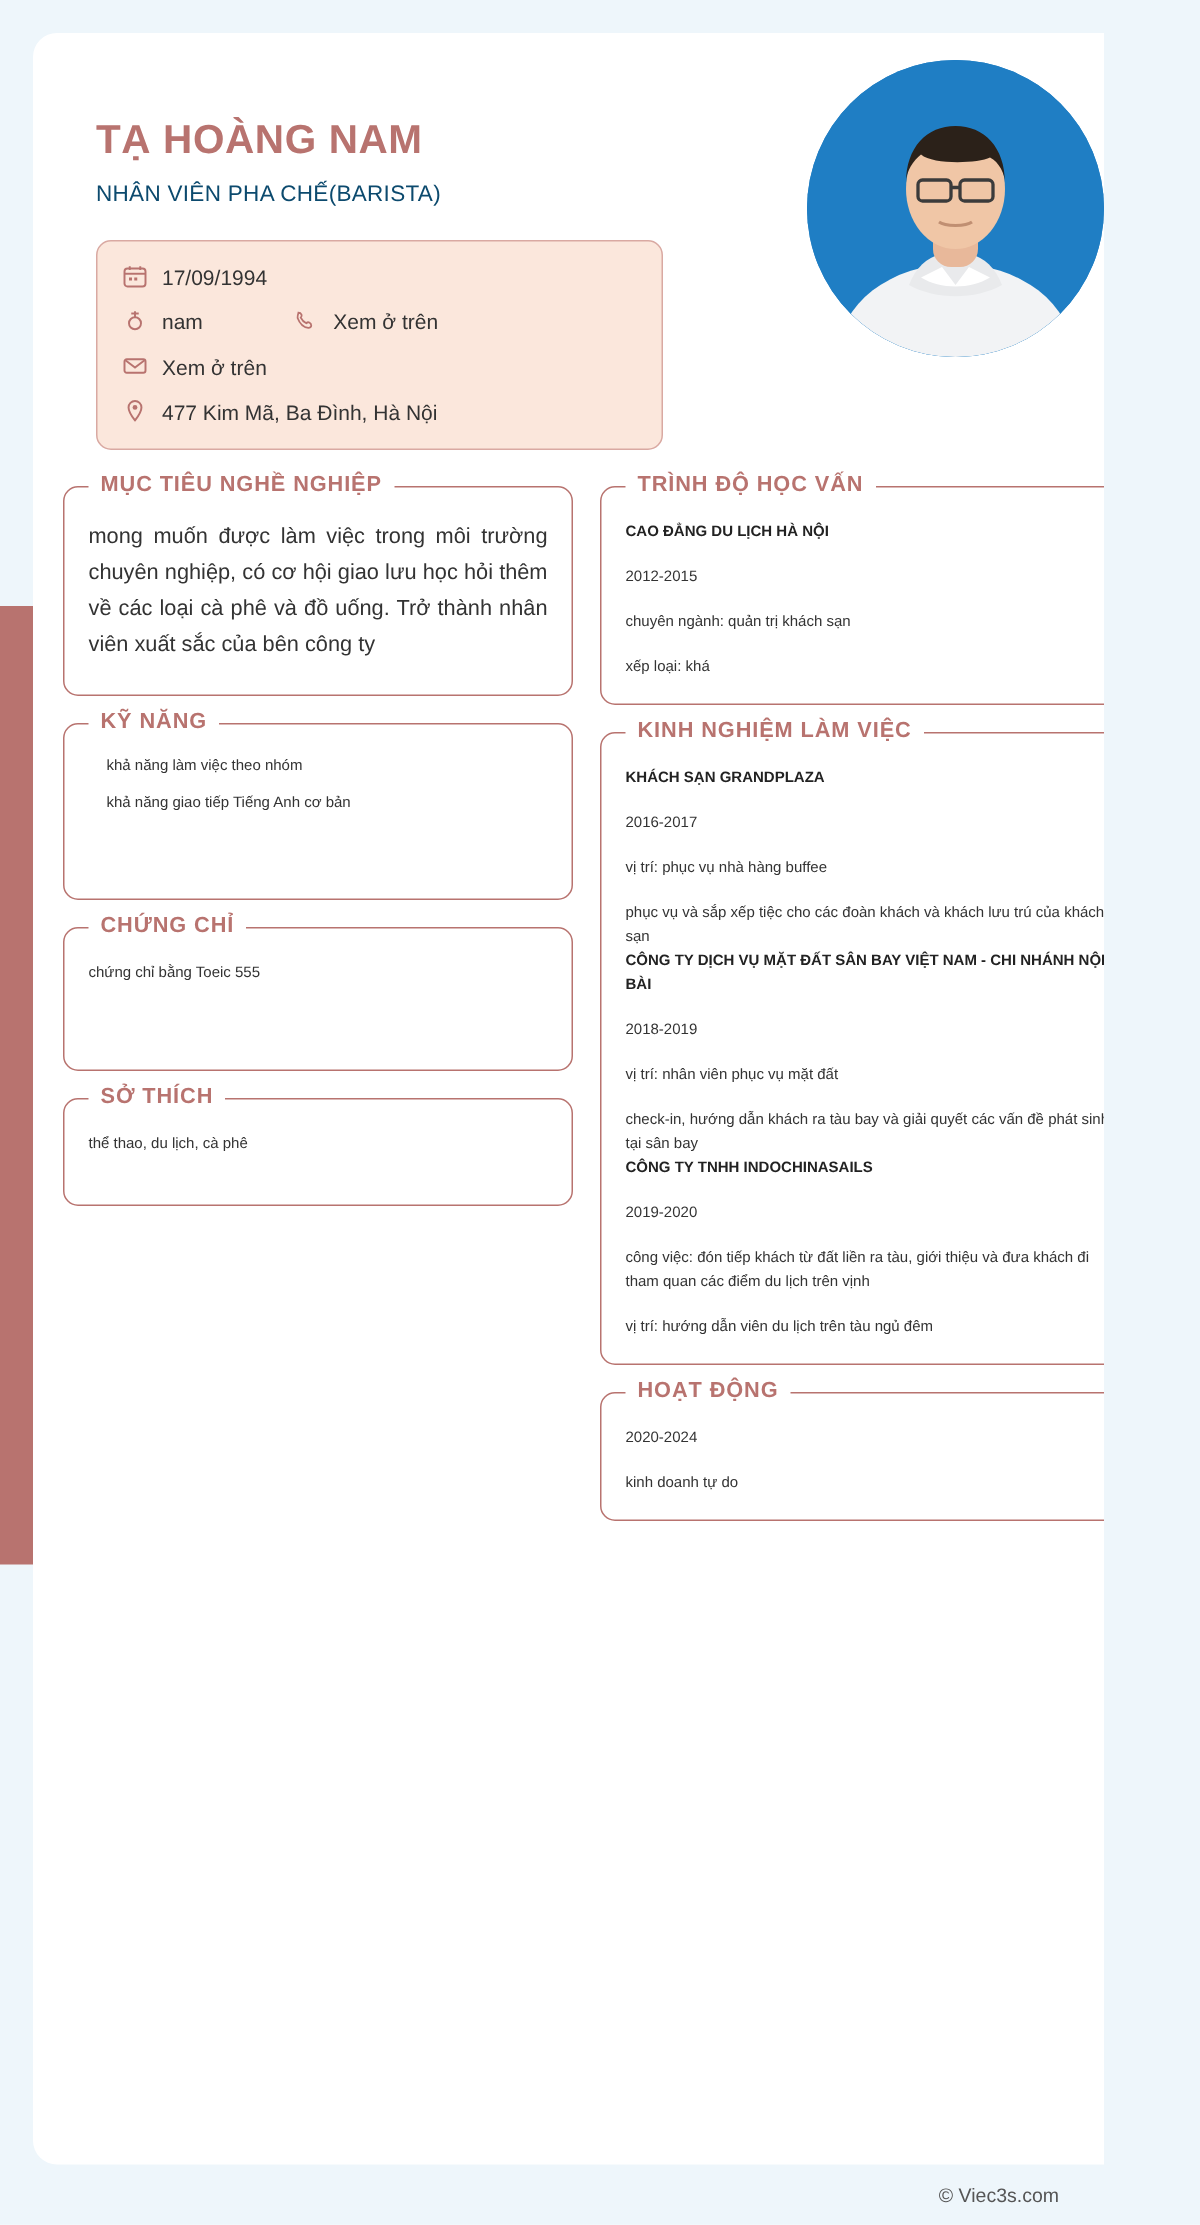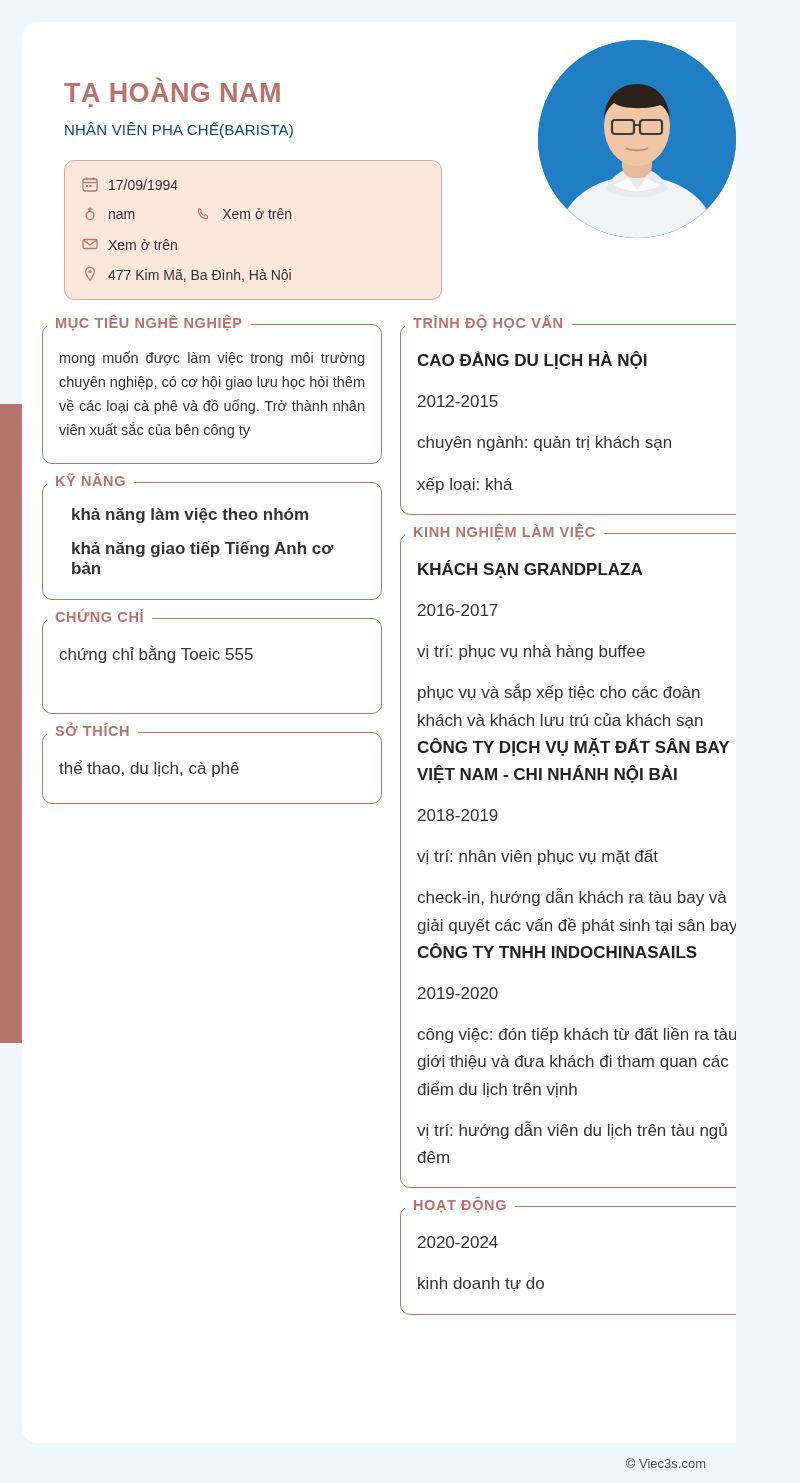--- a/index.html
+++ b/index.html
@@ -112,39 +112,39 @@
   .card {
     position: relative;
     border: 1.5px solid #b8736f;
     border-radius: 10px;
     margin-bottom: 18px;
     padding: 22px 16px 16px 16px;
   }
   .card > .card-title {
     position: absolute;
     top: -10px;
-    left: 4px;
+    left: 16px;
     background: #ffffff;
     padding: 0 8px;
     font-size: 14.5px;
     font-weight: bold;
     color: #b8736f;
     letter-spacing: .6px;
     white-space: nowrap;
   }
   .body-text {
     font-size: 14.5px;
     line-height: 1.65;
     color: #333;
     text-align: justify;
   }
-  .p { font-size: 17px; line-height: 1.6; color: #333; margin-bottom: 14px; }
+  .p { font-size: 10px; line-height: 1.6; color: #333; margin-bottom: 14px; }
   .p:last-child { margin-bottom: 0; }
   .bold { font-weight: bold; color: #222; }
-  .skill { font-size: 17px; color: #333; margin: 6px 0 14px 12px; font-weight: bold; }
+  .skill { font-size: 10px; color: #333; margin: 6px 0 14px 12px; }
   .skill:last-child { margin-bottom: 4px; }
 
   .card.tall-ob { min-height: 140px; }
   .card.skills { min-height: 118px; padding-top: 16px; }
   .card.cert { min-height: 96px; }
   .card.hobby { min-height: 72px; }
 
   .footer {
     position: absolute;
     right: 30px;

